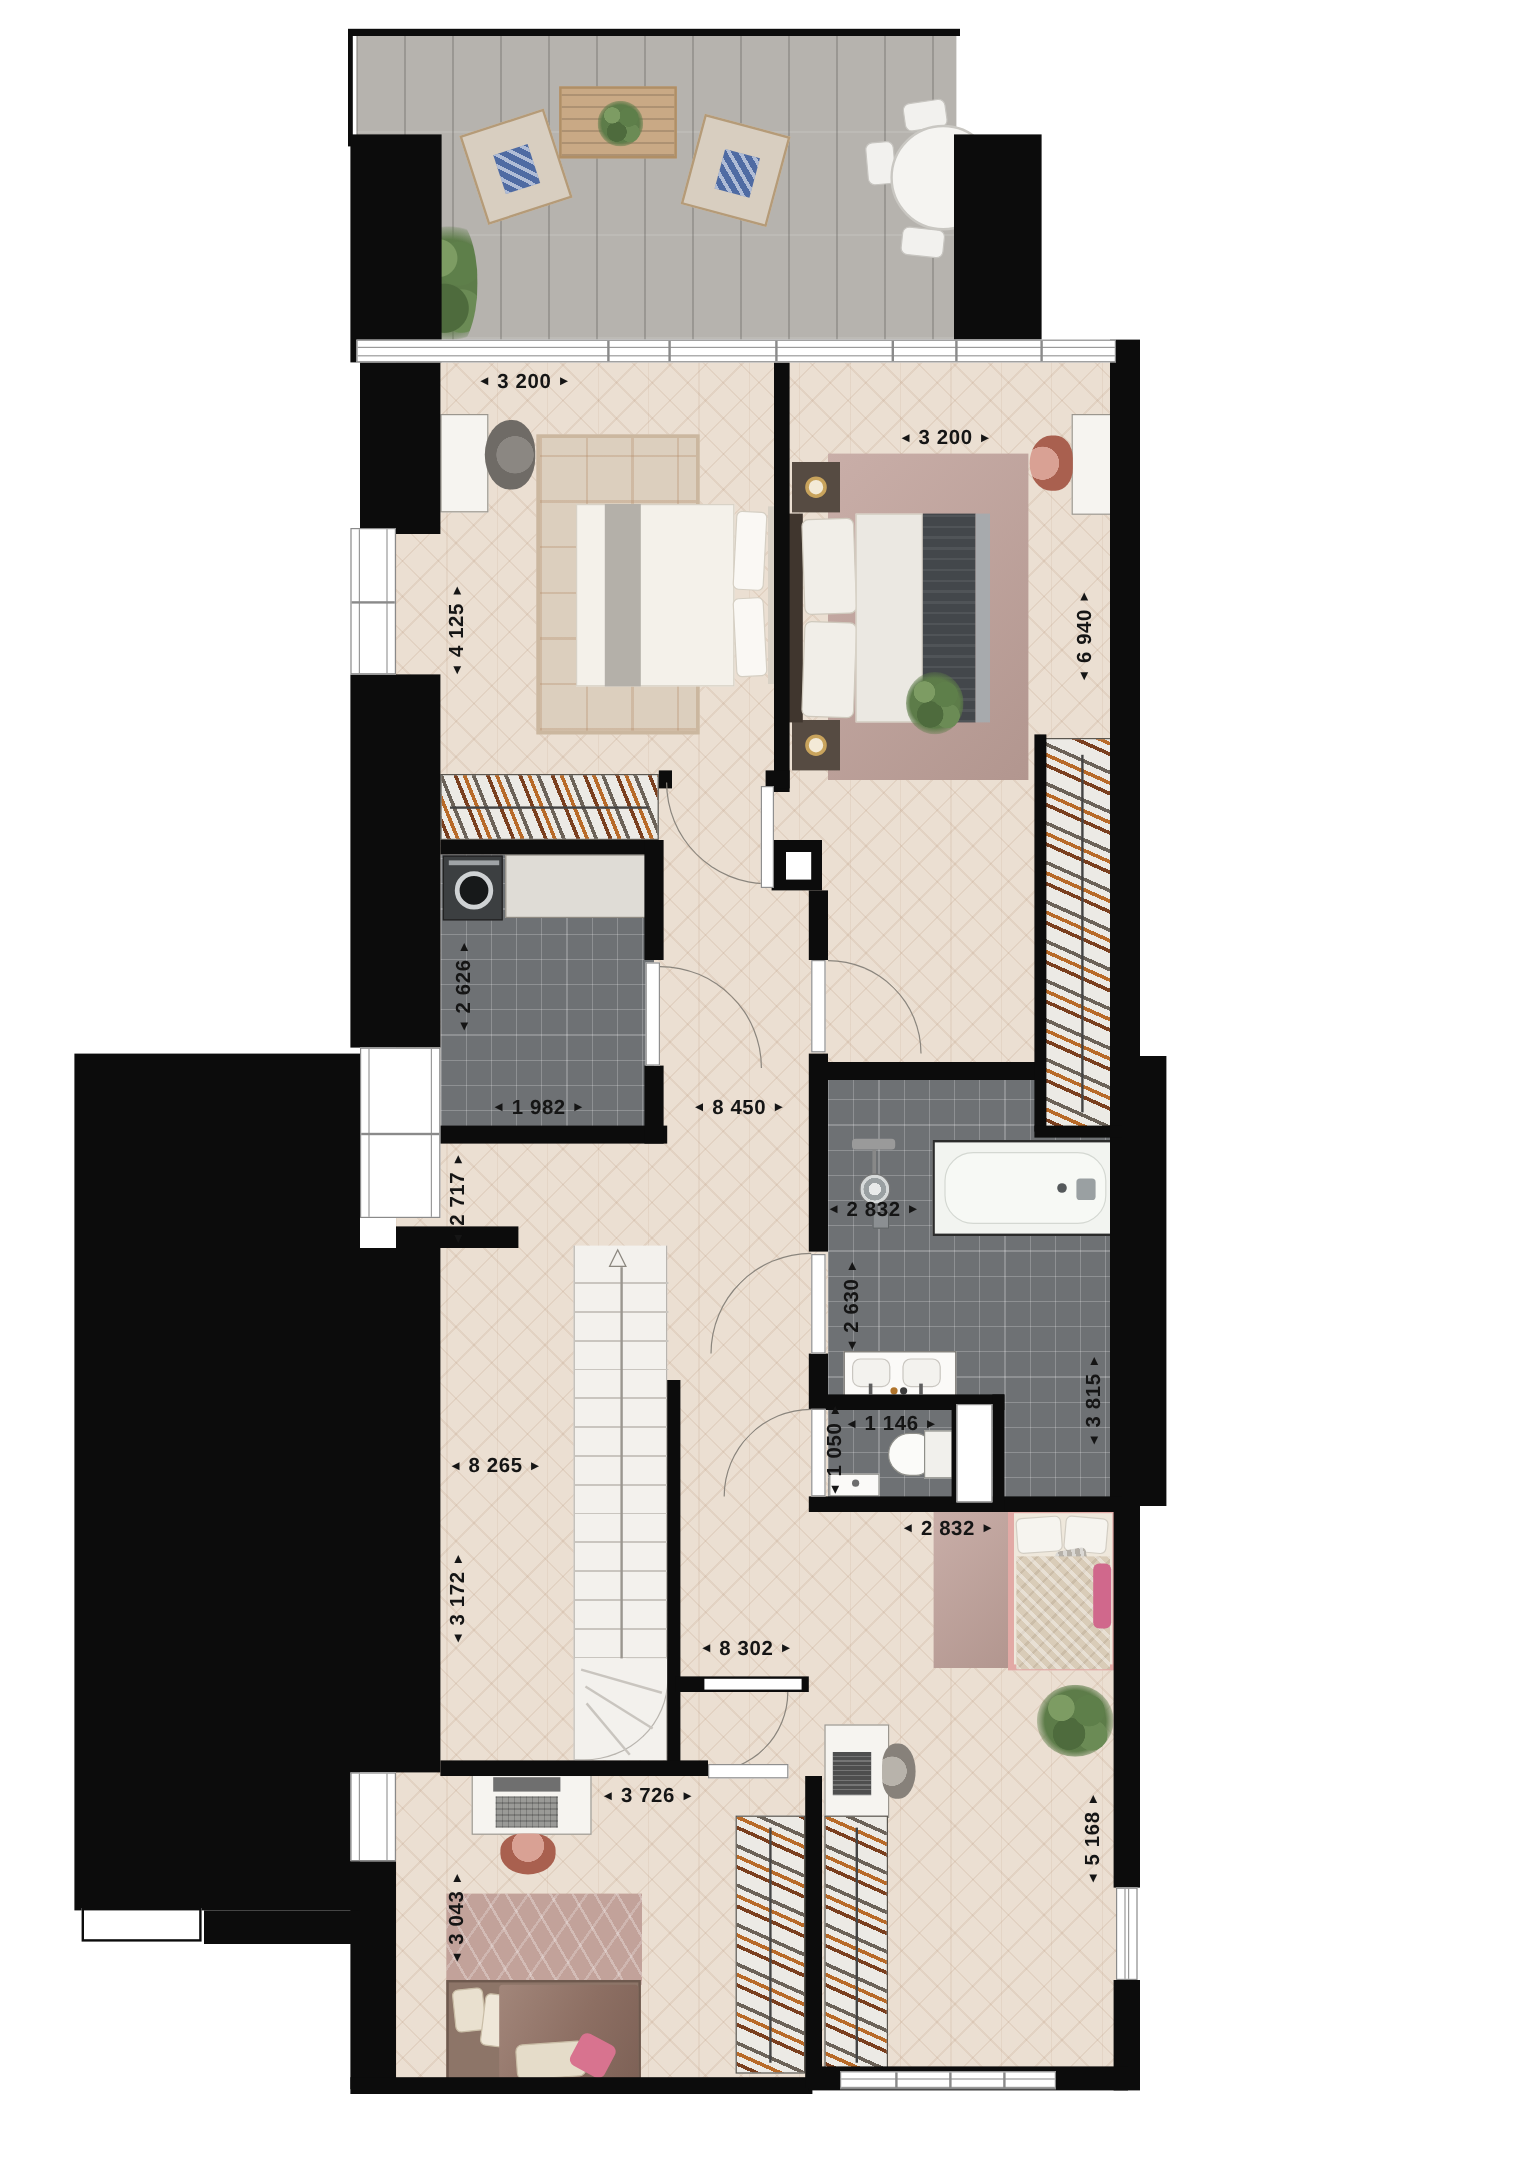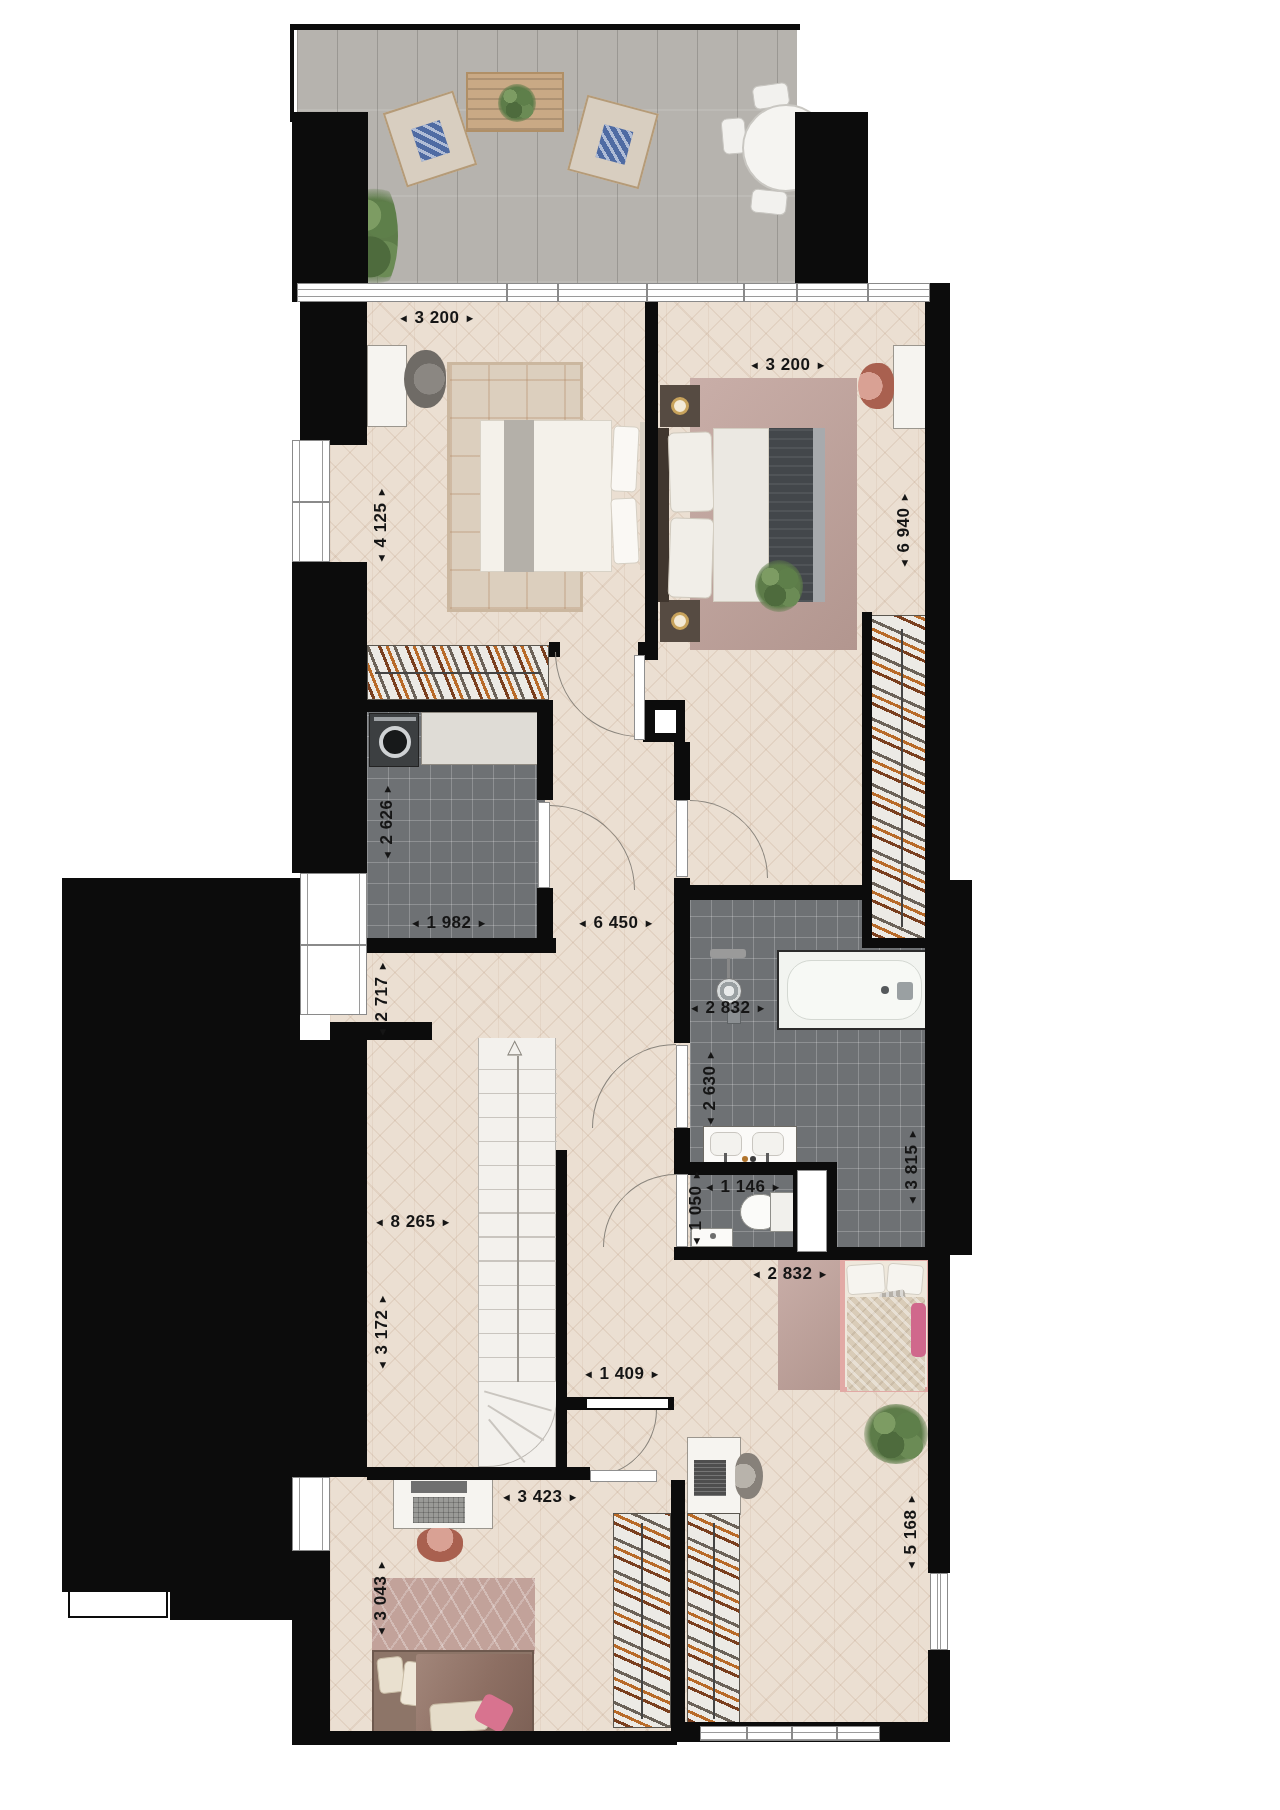--- a/index.html
+++ b/index.html
@@ -285,21 +285,21 @@
       <span>2 626</span>
       <span class="ar">►</span>
   </div>
   <div class="dim" style="left:389px;top:912px">
     <span class="ar">◄</span>
       <span>1 982</span>
       <span class="ar">►</span>
   </div>
   <div class="dim" style="left:556px;top:912px">
     <span class="ar">◄</span>
-      <span>6 450</span>
+      <span>8 450</span>
       <span class="ar">►</span>
   </div>
   <div class="dim dimv" style="left:322px;top:988px">
     <span class="ar">◄</span>
       <span>2 717</span>
       <span class="ar">►</span>
   </div>
   <div class="dim" style="left:668px;top:997px">
     <span class="ar">◄</span>
       <span>2 832</span>
@@ -330,26 +330,26 @@
       <span>8 265</span>
       <span class="ar">►</span>
   </div>
   <div class="dim dimv" style="left:322px;top:1321px">
     <span class="ar">◄</span>
       <span>3 172</span>
       <span class="ar">►</span>
   </div>
   <div class="dim" style="left:562px;top:1363px">
     <span class="ar">◄</span>
-      <span>1 409</span>
+      <span>8 302</span>
       <span class="ar">►</span>
   </div>
   <div class="dim" style="left:480px;top:1486px">
     <span class="ar">◄</span>
-      <span>3 423</span>
+      <span>3 726</span>
       <span class="ar">►</span>
   </div>
   <div class="dim dimv" style="left:321px;top:1587px">
     <span class="ar">◄</span>
       <span>3 043</span>
       <span class="ar">►</span>
   </div>
   <div class="dim" style="left:730px;top:1263px">
     <span class="ar">◄</span>
       <span>2 832</span>

